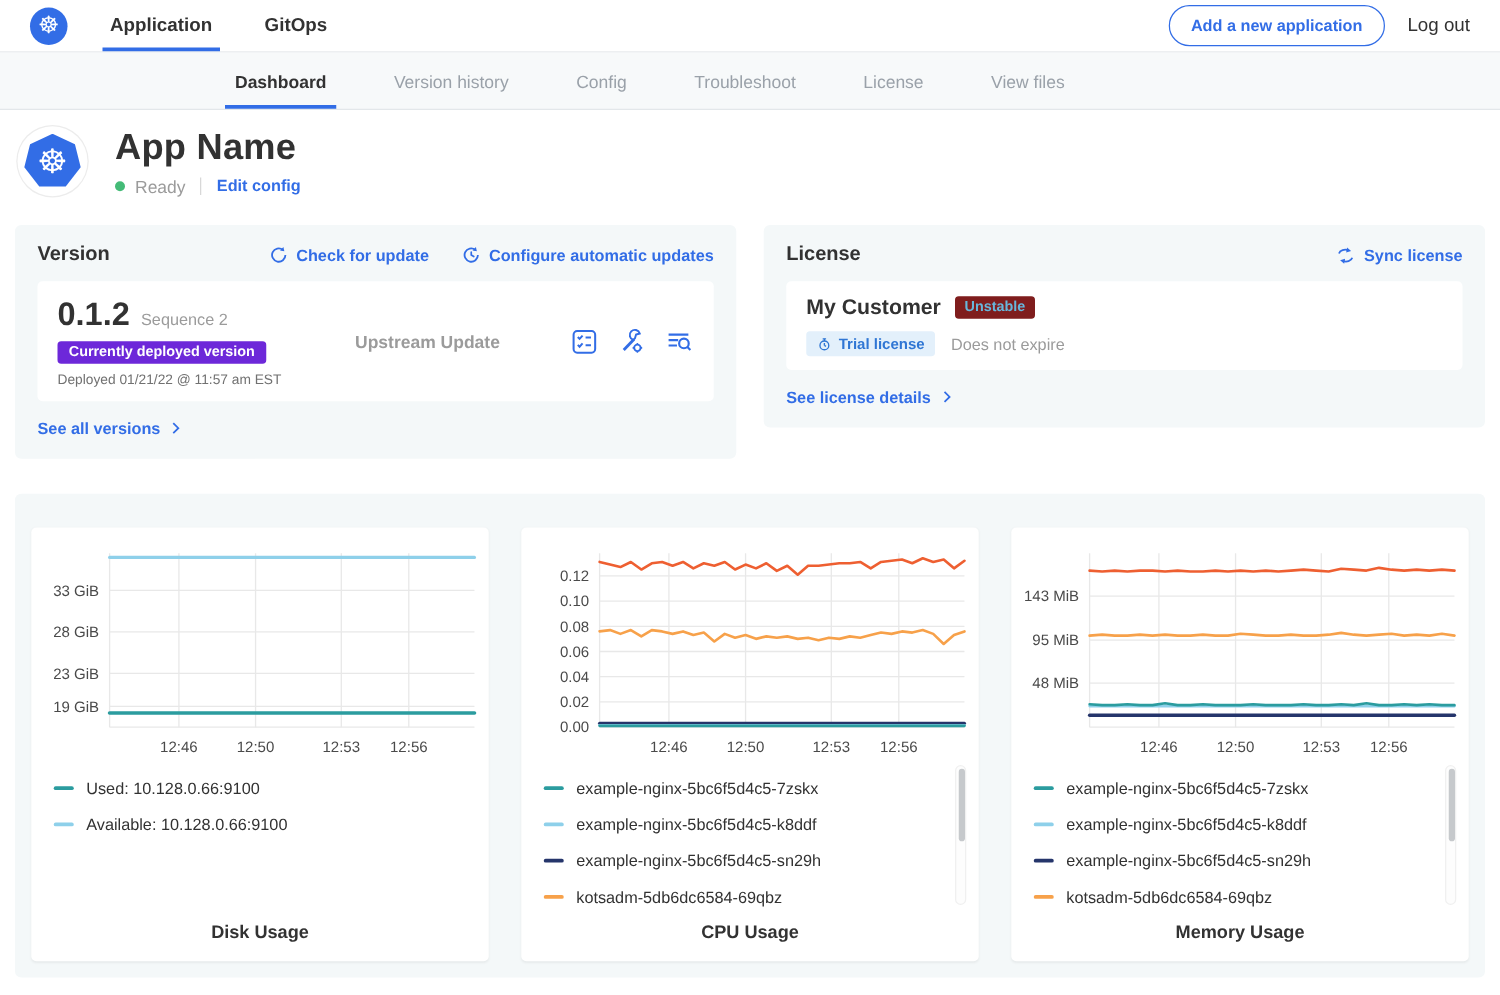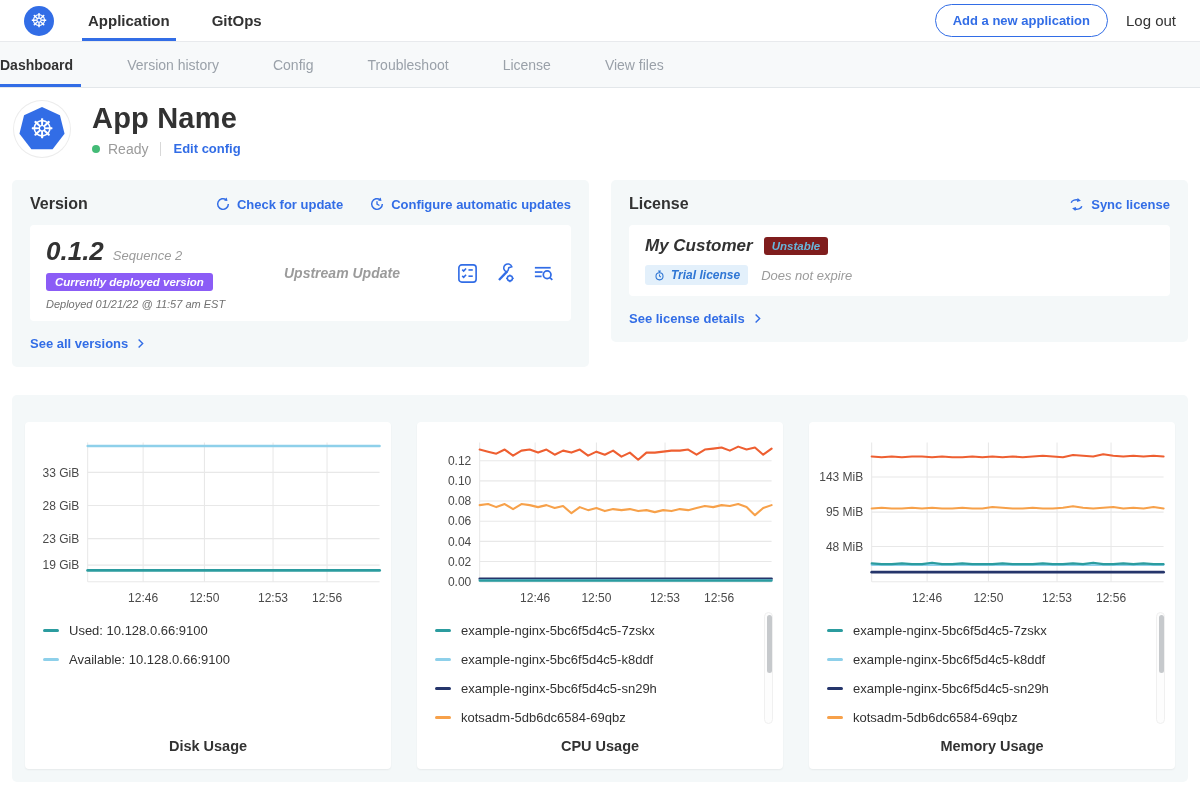--- a/index.html
+++ b/index.html
@@ -18,21 +18,21 @@
   .topnav-tab.active::after { content:""; position:absolute; left:-6px; right:-6px;
     bottom:0; height:3px; background:#326de6; }
   .topnav-right { margin-left:auto; display:flex; align-items:center; gap:18px; }
   .add-app-btn { border:1px solid #326de6; color:#326de6; background:#fff;
     font-weight:700; font-size:13px; border-radius:17px; padding:8px 17px; cursor:pointer;
     font-family:"Liberation Sans", sans-serif; }
   .logout { font-size:15px; font-weight:500; color:#323232; cursor:pointer; }
 
   
   .subnav { height:46px; background:#f7f9fa; border-bottom:1px solid #e3e7ea;
-    display:flex; align-items:stretch; }
+    display:flex; align-items:stretch; padding-left:188px; }
   .subnav-item { font-size:14px; color:#9aa1a9; display:flex; align-items:center;
     margin-right:54px; position:relative; cursor:pointer; font-weight:500; }
   .subnav-item.active { color:#323232; font-weight:600; }
   .subnav-item.active::after { content:""; position:absolute; left:-8px; right:-8px;
     bottom:0; height:3px; background:#326de6; }
 
   
   .app-header { display:flex; align-items:center; padding:13px 24px 15px 14px; background:#fff; }
   .app-icon-wrap { width:56px; height:56px; border-radius:50%; background:#fff;
     box-shadow:0 0 0 1px #ececec; display:flex; align-items:center; justify-content:center; }
@@ -52,27 +52,27 @@
   .content { padding:8px 12px 0 12px; }
   .cards-row { display:flex; gap:22px; align-items:flex-start; }
   .panel { background:#f4f8f9; border-radius:5px; padding:15px 18px; }
   .panel-head { display:flex; align-items:center; justify-content:space-between; }
   .panel-title { font-size:16px; font-weight:700; color:#323232; }
   .panel-links { display:flex; gap:26px; }
 
   .version-panel { flex:1; }
   .license-panel { flex:1; }
 
-  .inner-card { background:#fff; border-radius:4px; margin-top:12px; padding:11px 16px;font-style:italic; }
+  .inner-card { background:#fff; border-radius:4px; margin-top:12px; padding:11px 16px; }
   .version-inner { display:flex; align-items:center; }
   .ver-left { min-width:218px; }
   .ver-line { display:flex; align-items:baseline; gap:9px; }
   .ver-number { font-size:26px; font-weight:800; color:#323232; }
   .ver-seq { font-size:13px; color:#9b9b9b; }
-  .deployed-badge { display:inline-block; margin-top:6px; background:#8b5cf6; color:#fff;
+  .deployed-badge { display:inline-block; margin-top:6px; background:#6d28d9; color:#fff;
     font-size:11.5px; font-weight:700; padding:3px 9px; border-radius:3px; }
   .deployed-at { margin-top:7px; font-size:11px; color:#717171; }
   .ver-source { flex:1; font-size:14px; font-weight:600; color:#9b9b9b; padding-left:20px; }
   .ver-icons { display:flex; gap:15px; align-items:center; }
   .icon-btn { cursor:pointer; display:flex; }
   .panel-footer-link { margin-top:13px; }
 
   .license-inner .lic-row1 { display:flex; align-items:center; gap:11px; }
   .customer-name { font-size:17px; font-weight:700; color:#323232; }
   .channel-badge { font-size:11.5px; font-weight:600; color:#67b7dc; background:#7f1d1d;

